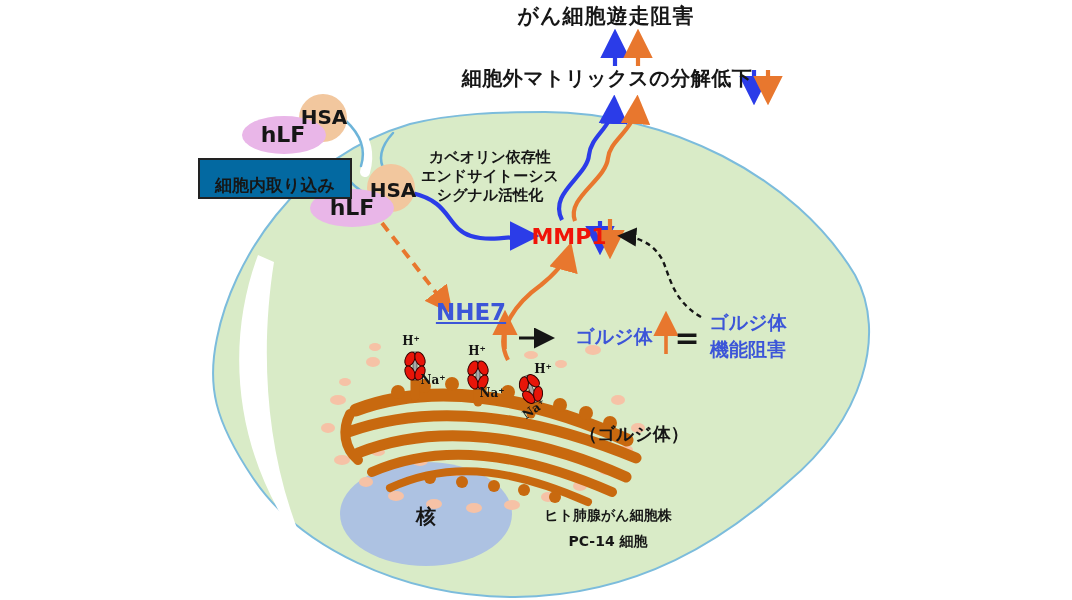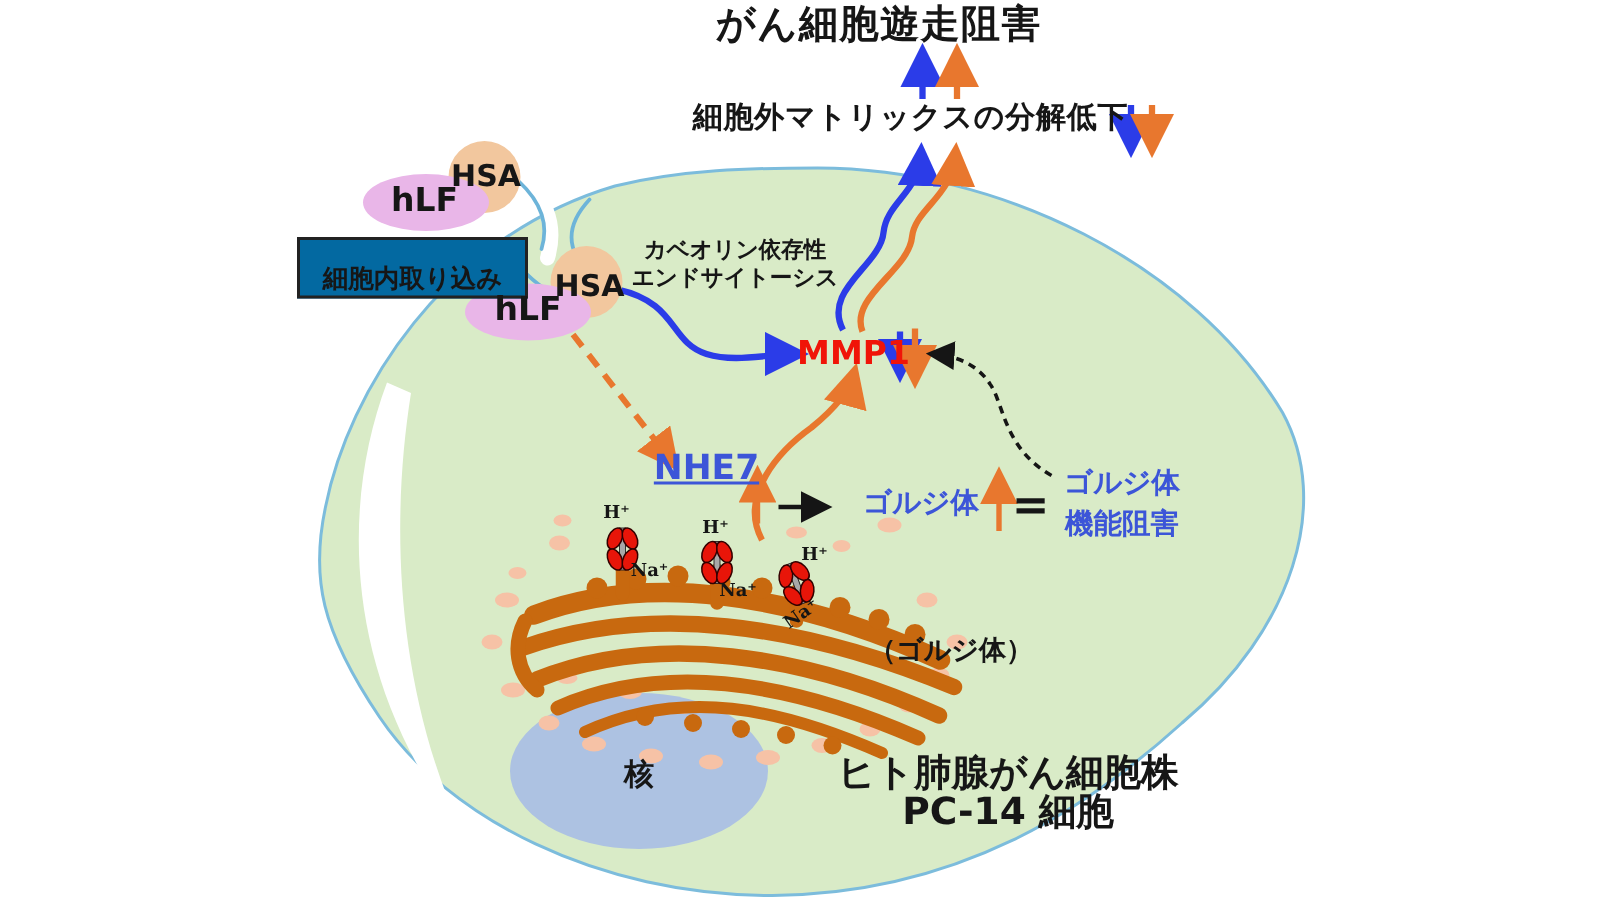--- a/index.html
+++ b/index.html
@@ -173,36 +173,37 @@
     <g>
       <circle class="hsa" cx="323" cy="118" r="24"></circle>
       <ellipse class="hlf" cx="284" cy="135" rx="42" ry="19"></ellipse>
     </g>
     <g>
       <circle class="hsa" cx="391" cy="188" r="24"></circle>
       <ellipse class="hlf" cx="352" cy="208" rx="42" ry="19"></ellipse>
     </g>
   </svg>
 
-  <div class="lab" style="left:586px;top:16px;font-size:26px;letter-spacing:1px;">がん細胞遊走阻害</div>
+  <div class="lab" style="left:606px;top:16px;font-size:21px;letter-spacing:1px;">がん細胞遊走阻害</div>
 
   <div class="lab" style="left:607px;top:78px;font-size:20px;letter-spacing:0.5px;">細胞外マトリックスの分解低下</div>
 
   <div class="uptake-box">
     <span>細胞内取り込み</span>
   </div>
 
   <div class="lab" style="left:283px;top:134px;font-size:22px;">hLF</div>
   <div class="lab" style="left:324px;top:117px;font-size:20px;">HSA</div>
   <div class="lab" style="left:352px;top:207px;font-size:22px;">hLF</div>
   <div class="lab" style="left:393px;top:190px;font-size:20px;">HSA</div>
 
   <div class="lab" style="left:490px;top:176px;font-size:15px;line-height:19px;">
     <div>カベオリン依存性</div>
     <div>エンドサイトーシス</div>
+    <div>シグナル活性化</div>
   </div>
 
   <div class="lab red" style="left:569px;top:236px;font-size:22px;">MMP1</div>
 
   <div class="lab blue" style="left:471px;top:312px;font-size:23px;text-decoration:underline;">NHE7</div>
 
   <div class="lab blue" style="left:614px;top:336px;font-size:19px;line-height:27px;">
     <div>ゴルジ体</div>
   </div>
 
@@ -212,21 +213,21 @@
     <div>ゴルジ体</div>
     <div>機能阻害</div>
   </div>
 
   <div class="lab" style="left:634px;top:434px;font-size:18px;line-height:26px;">
     <div>（ゴルジ体）</div>
   </div>
 
   <div class="lab" style="left:426px;top:516px;font-size:20px;">核</div>
 
-  <div class="lab" style="left:672px;top:528px;font-size:25px;line-height:26px;">
+  <div class="lab" style="left:608px;top:528px;font-size:14px;line-height:26px;">
     <div>ヒト肺腺がん細胞株</div>
     <div>PC-14 細胞</div>
   </div>
 
   <div class="ion" style="left:411px;top:341px;">H⁺</div>
   <div class="ion" style="left:433px;top:380px;">Na⁺</div>
   <div class="ion" style="left:477px;top:351px;">H⁺</div>
   <div class="ion" style="left:492px;top:393px;">Na⁺</div>
   <div class="ion" style="left:543px;top:369px;">H⁺</div>
   <div class="ion" style="left:534px;top:409px;transform:translate(-50%,-50%) rotate(-35deg);">Na⁺</div>

